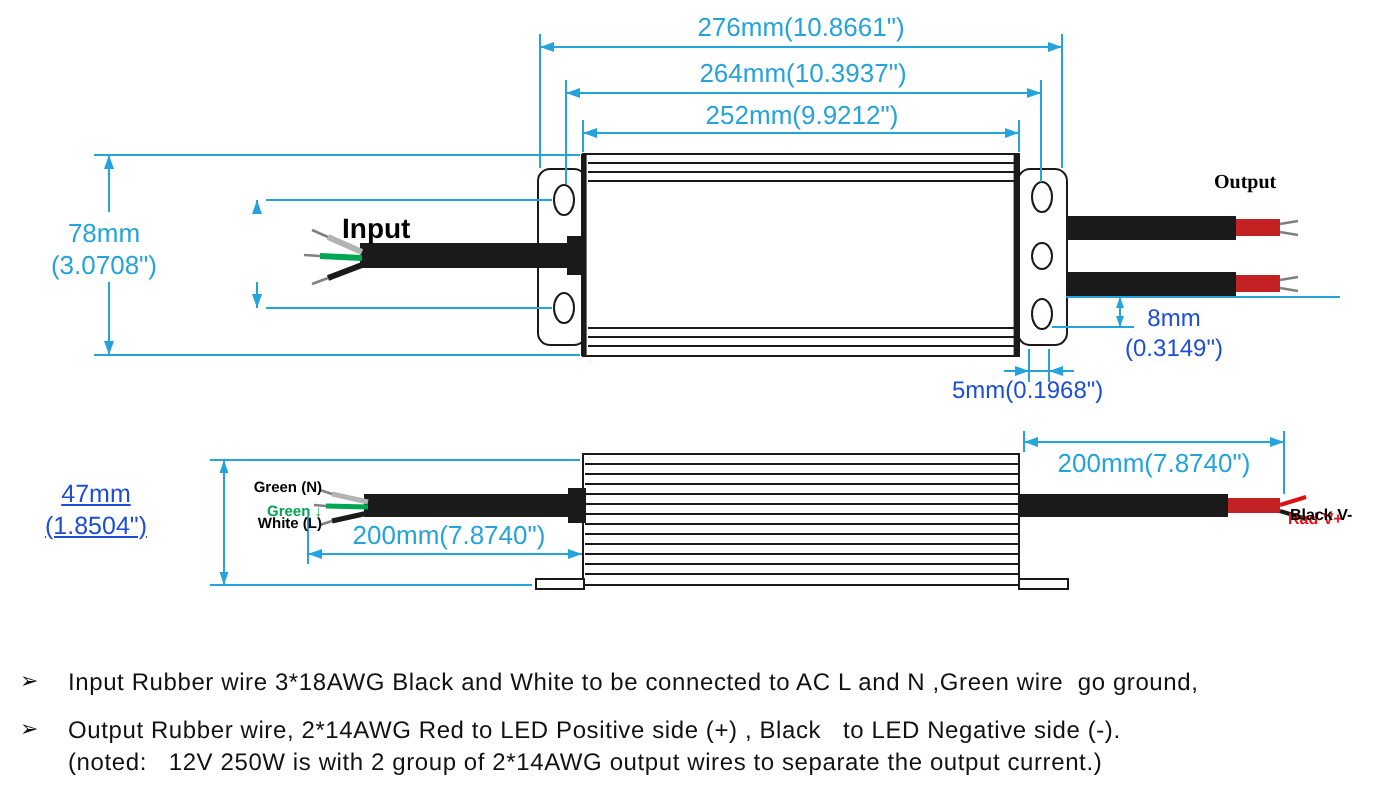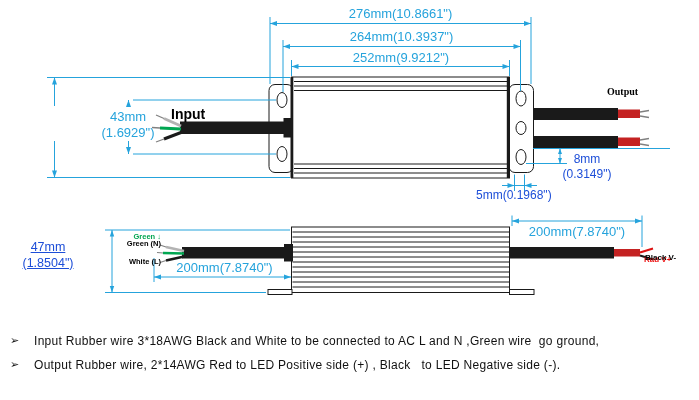--- a/index.html
+++ b/index.html
@@ -164,51 +164,54 @@
     <line x1="642" y1="215.5" x2="642" y2="247"></line>
     <polygon points="512,221 519,218.5 519,223.5" stroke="none"></polygon>
     <polygon points="642,221 635,218.5 635,223.5" stroke="none"></polygon>
   </g>
 </svg>
 
 <div class="lbl dim c" style="left:271px;top:7px;width:259px;">276mm(10.8661")</div>
 <div class="lbl dim c" style="left:283px;top:30px;width:237px;">264mm(10.3937")</div>
 <div class="lbl dim c" style="left:292px;top:51px;width:218px;">252mm(9.9212")</div>
 
-<div class="lbl dim c two" style="left:95px;top:109px;width:66px;">
-  <div>43mm</div>
-  <div>(1.6929")</div>
+<div class="lbl dim c two" style="left:14px;top:109px;width:76px;">
+  <div>78mm</div>
+  <div>(3.0708")</div>
 </div>
 
 <div class="lbl blk" style="left:171px;top:106px;font-size:14px;text-align:right;">Input</div>
 <div class="lbl blk" style="left:607px;top:86px;font-size:10px;font-family:Liberation Serif, serif;">Output</div>
 
 <div class="lbl dim-sm c" style="left:552px;top:152px;width:70px;line-height:15px;">
   <div>8mm</div>
   <div>(0.3149")</div>
 </div>
 <div class="lbl dim-sm" style="left:476px;top:189px;">5mm(0.1968")</div>
 
 <div class="lbl dim-sm c" style="left:12px;top:240px;width:72px;line-height:15.5px;font-size:12.5px;text-decoration:underline;">
   <div>47mm</div>
   <div>(1.8504")</div>
 </div>
 
 <div class="lbl dim c" style="left:158px;top:261px;width:133px;">200mm(7.8740")</div>
 <div class="lbl dim c" style="left:512px;top:225px;width:130px;">200mm(7.8740")</div>
 
 <div class="lbl wirelbl r" style="left:105px;top:239px;width:56px;">Green (N)</div>
-<div class="lbl wirelbl r green" style="left:105px;top:232px;width:56px;">Green ↓</div>
+<div class="lbl wirelbl r green" style="left:105px;top:251px;width:56px;">Green ↓</div>
 <div class="lbl wirelbl r" style="left:105px;top:257px;width:56px;">White (L)</div>
 
 <div class="lbl outlbl red" style="left:644px;top:243px;margin-top:12px;">Rad V+</div>
 <div class="lbl outlbl" style="left:645px;top:253px;">Black V-</div>
 
 <div class="note-row" style="top:334px;">
   <span class="note-bullet">➢</span>
   <span class="note-text">Input Rubber wire 3*18AWG Black and White to be connected to AC L and N ,Green wire  go ground,</span>
 </div>
 <div class="note-row" style="top:358px;">
   <span class="note-bullet">➢</span>
   <span class="note-text">Output Rubber wire, 2*14AWG Red to LED Positive side (+) , Black   to LED Negative side (-).</span>
 </div>
+<div class="note-row indent" style="top:374px;">
+  <span class="note-text">(noted:   12V 250W is with 2 group of 2*14AWG output wires to separate the output current.)</span>
+</div>
 
 </div>
 
 </body></html>

